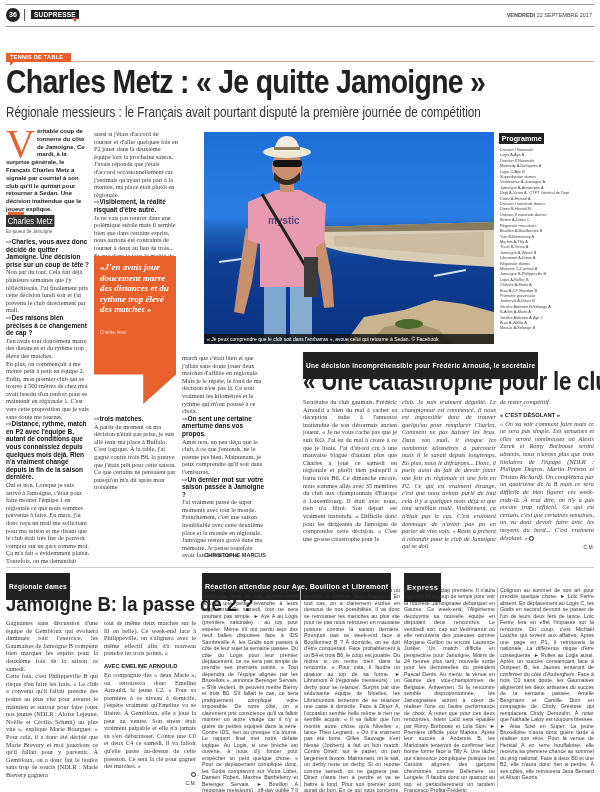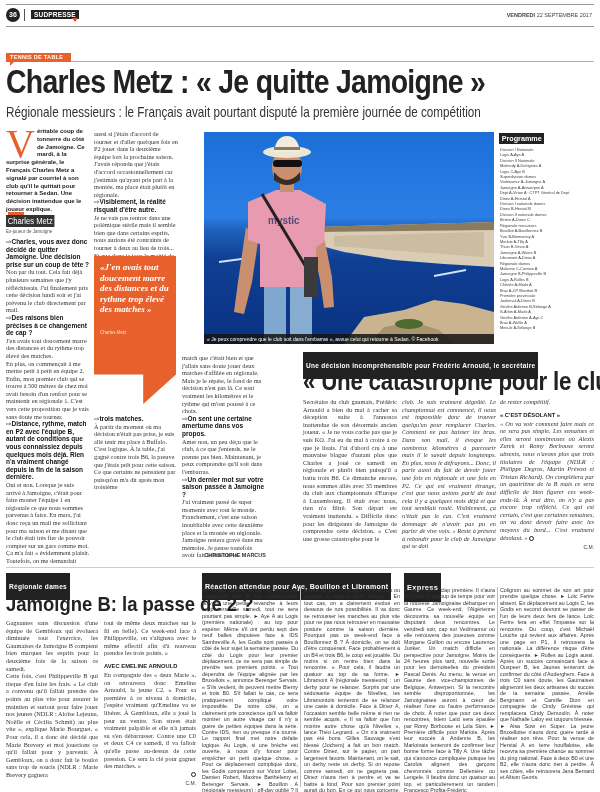--- a/index.html
+++ b/index.html
@@ -139,21 +139,21 @@
 <div class="abs col c2">
     <p class="">aussi si j'étais d'accord de tourner et d'aller quelques fois en P2 jouer dans la deuxième équipe lors la prochaine saison. J'avais répondu que j'étais d'accord occasionnellement car j'estimais qu'ayant pris part à la montée, ma place était plutôt en régionale.</p>
     <p class="q">Visiblement, la réalité risquait d'être autre.</p>
     <p class="">Je ne vais pas rentrer dans une polémique stérile mais il semble bien que dans certains esprits, nous aurions été contraints de tourner à deux au lieu de trois... Et que donc je joue la moitié de la saison en P2.</p>
     <p class="q">Une surprise pour vous ?</p>
     <p class="">Oui, je ne m'attendais pas à ça.</p>
     <p class="q">Ce samedi, vous avez pourtant encore joué en régionale. Avec réussite puisque vous avez gagné</p>
   </div>
 
 <div class="abs pullquote"></div>
-<div class="abs pullquote-text">«J'en avais tout doucement marre des distances et du rythme trop élevé des matches »</div>
+<div class="abs pullquote-text">«J'en avais joue doucement marre des distances et du rythme trop élevé des matches »</div>
 <div class="abs pullquote-author" style="top:330px;">Charles Metz</div>
 
 <div class="abs col c2b">
     <p class="q">trois matches.</p>
     <p class="">À partir du moment où ma décision n'était pas prise, je suis allé tenir ma place à Buffalo.</p>
     <p class="">C'est logique. À la table, j'ai gagné contre trois B6, la preuve que j'étais prêt pour cette saison. Ce que certains ne pensaient par puisqu'on m'a dit après mon troisième</p>
   </div>
 <div class="abs col c3">
     <p class="">match que c'était bien et que j'allais sans doute jouer deux matches d'affilée en régionale.</p>
     <p class="">Mais je le répète, le fond de ma décision n'est pas là. Ce sont vraiment les kilomètres et le rythme qui m'ont poussé à ce choix.</p>

